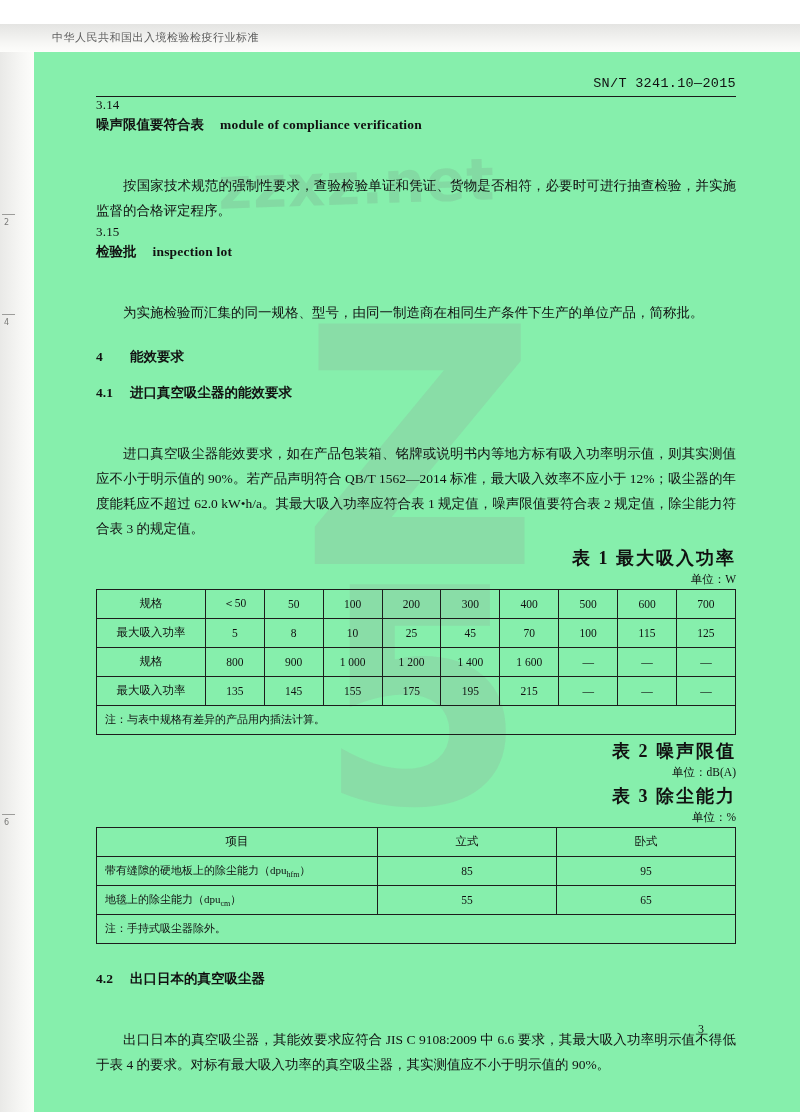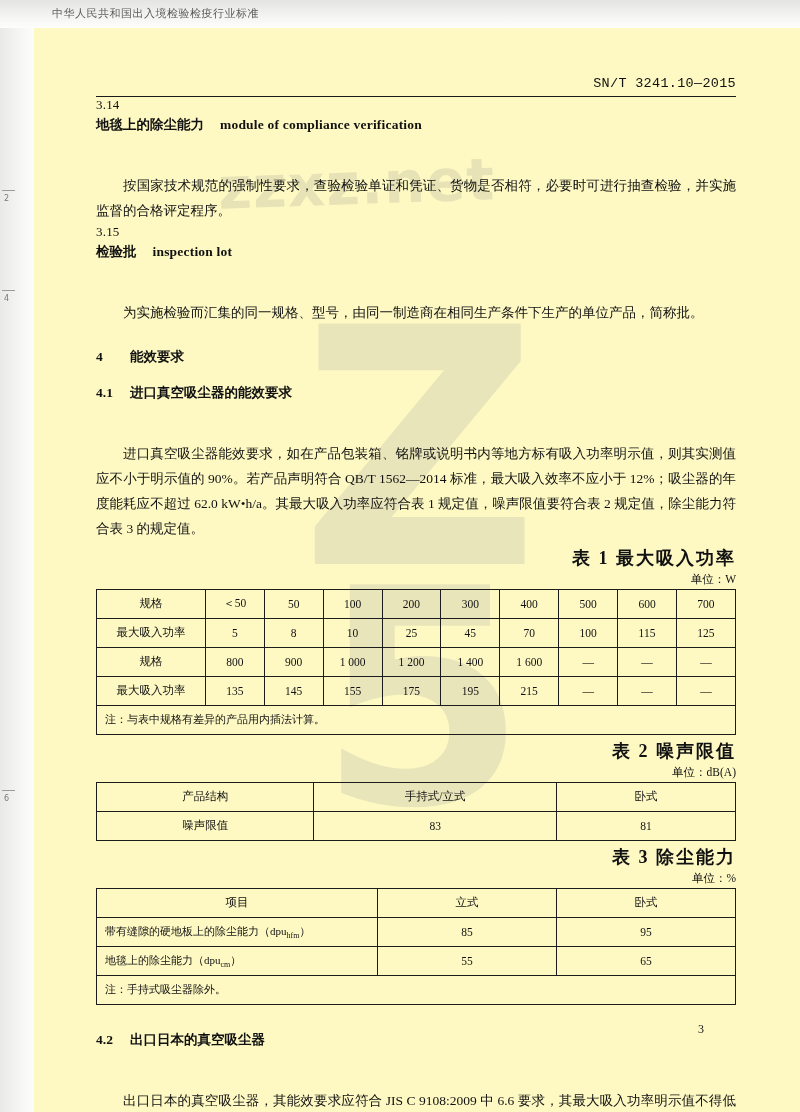--- a/index.html
+++ b/index.html
@@ -13,21 +13,22 @@
     font-family: "Liberation Serif", serif;
     color: #111;
     position: relative;
     overflow: hidden;
   }
 
   
   .page {
     position: absolute;
     inset: 0;
-    background: #fef9c3;
+    background: #86efac;
+    margin-top: 24px;
   }
   .scan-edge-left {
     position: absolute;
     left: 0; top: 0; bottom: 0;
     width: 34px;
     background: linear-gradient(90deg,#e9e9e7 0%, #f6f6f4 60%, #fdfdfb 100%);
   }
   .scan-edge-top {
     position: absolute;
     left: 0; right: 0; top: 0;
@@ -237,21 +238,21 @@
   <div class="wm-big2">5</div>
 </div>
 
 <div class="content">
 
   <div class="header">SN/T 3241.10—2015</div>
   <hr class="hr-top">
 
   <div class="clause-num">3.14</div>
   <div class="term-line">
-    <span>地毯上的除尘能力</span><span class="en">module of compliance verification</span>
+    <span>噪声限值要符合表</span><span class="en">module of compliance verification</span>
   </div>
   <div class="para indent">按国家技术规范的强制性要求，查验检验单证和凭证、货物是否相符，必要时可进行抽查检验，并实施监督的合格评定程序。</div>
 
   <div class="clause-num">3.15</div>
   <div class="term-line">
     <span>检验批</span><span class="en">inspection lot</span>
   </div>
   <div class="para indent">为实施检验而汇集的同一规格、型号，由同一制造商在相同生产条件下生产的单位产品，简称批。</div>
 
   <div class="sec-head">
@@ -328,39 +329,20 @@
       <td>—</td>
     </tr>
     <tr>
       <td class="note" colspan="10">注：与表中规格有差异的产品用内插法计算。</td>
     </tr>
   </tbody>
     </table>
 
   <div class="tbl-title">表 2   噪声限值</div>
   <div class="tbl-unit">单位：dB(A)</div>
-  <table class="doc">
-    <colgroup>
-        <col style="width:34%">
-        <col style="width:38%">
-        <col style="width:28%">
-      </colgroup>
-    <tbody>
-        <tr>
-      <td class="lbl">产品结构</td>
-      <td>手持式/立式</td>
-      <td>卧式</td>
-    </tr>
-    <tr>
-      <td class="lbl">噪声限值</td>
-      <td>83</td>
-      <td>81</td>
-    </tr>
-  </tbody>
-    </table>
 
   <div class="tbl-title">表 3   除尘能力</div>
   <div class="tbl-unit">单位：%</div>
   <table class="doc">
     <colgroup>
         <col style="width:44%">
         <col style="width:28%">
         <col style="width:28%">
       </colgroup>
     <tbody>

